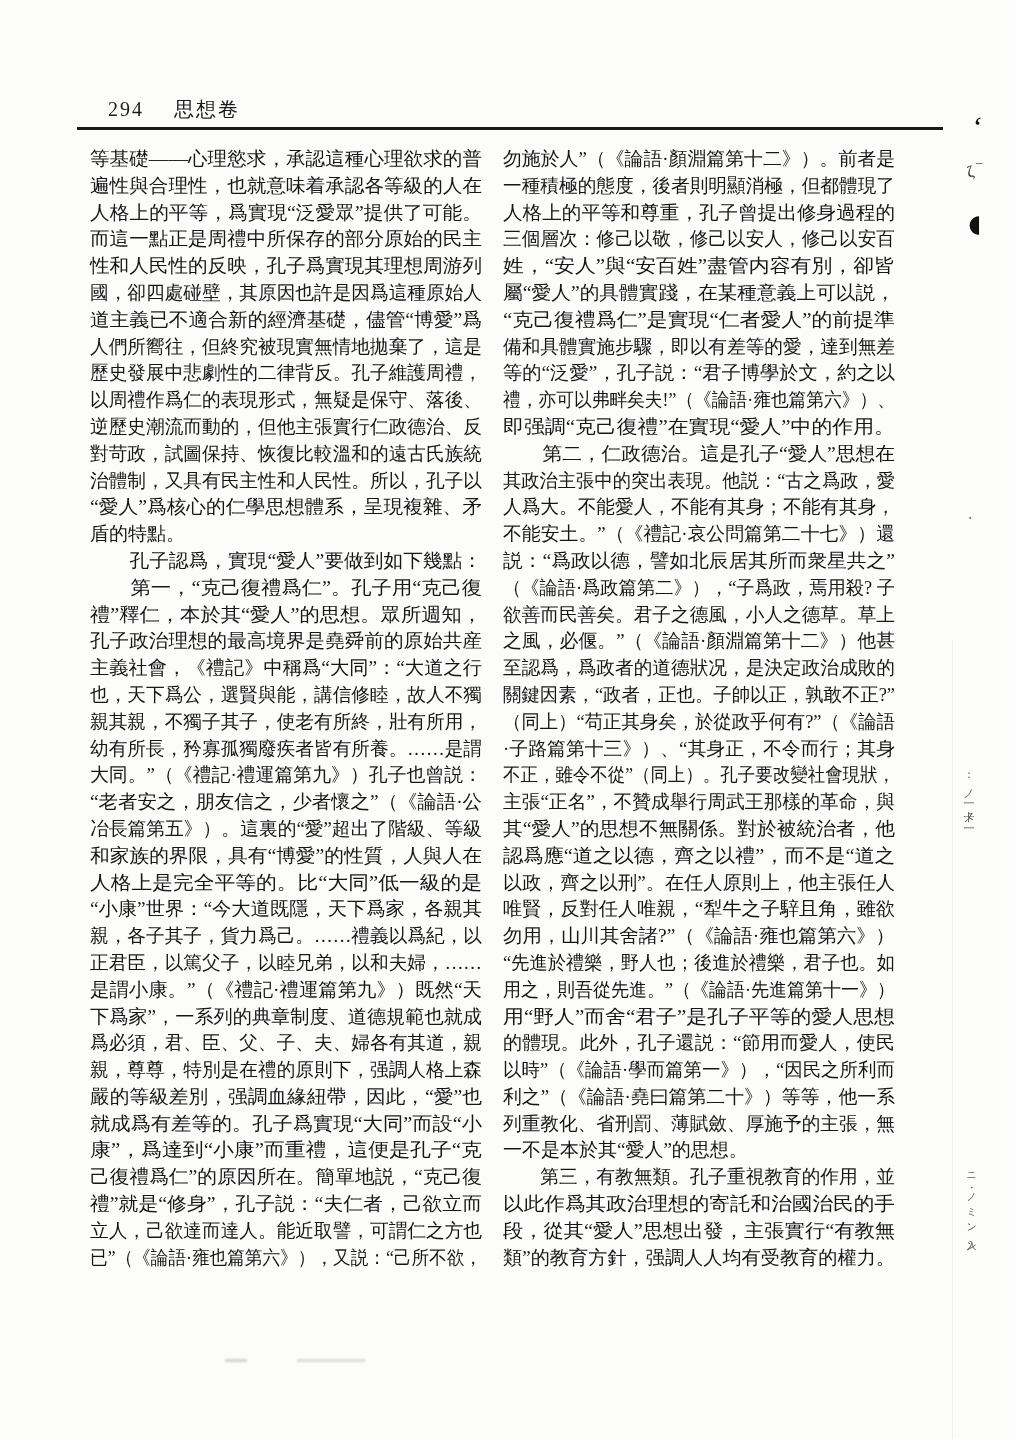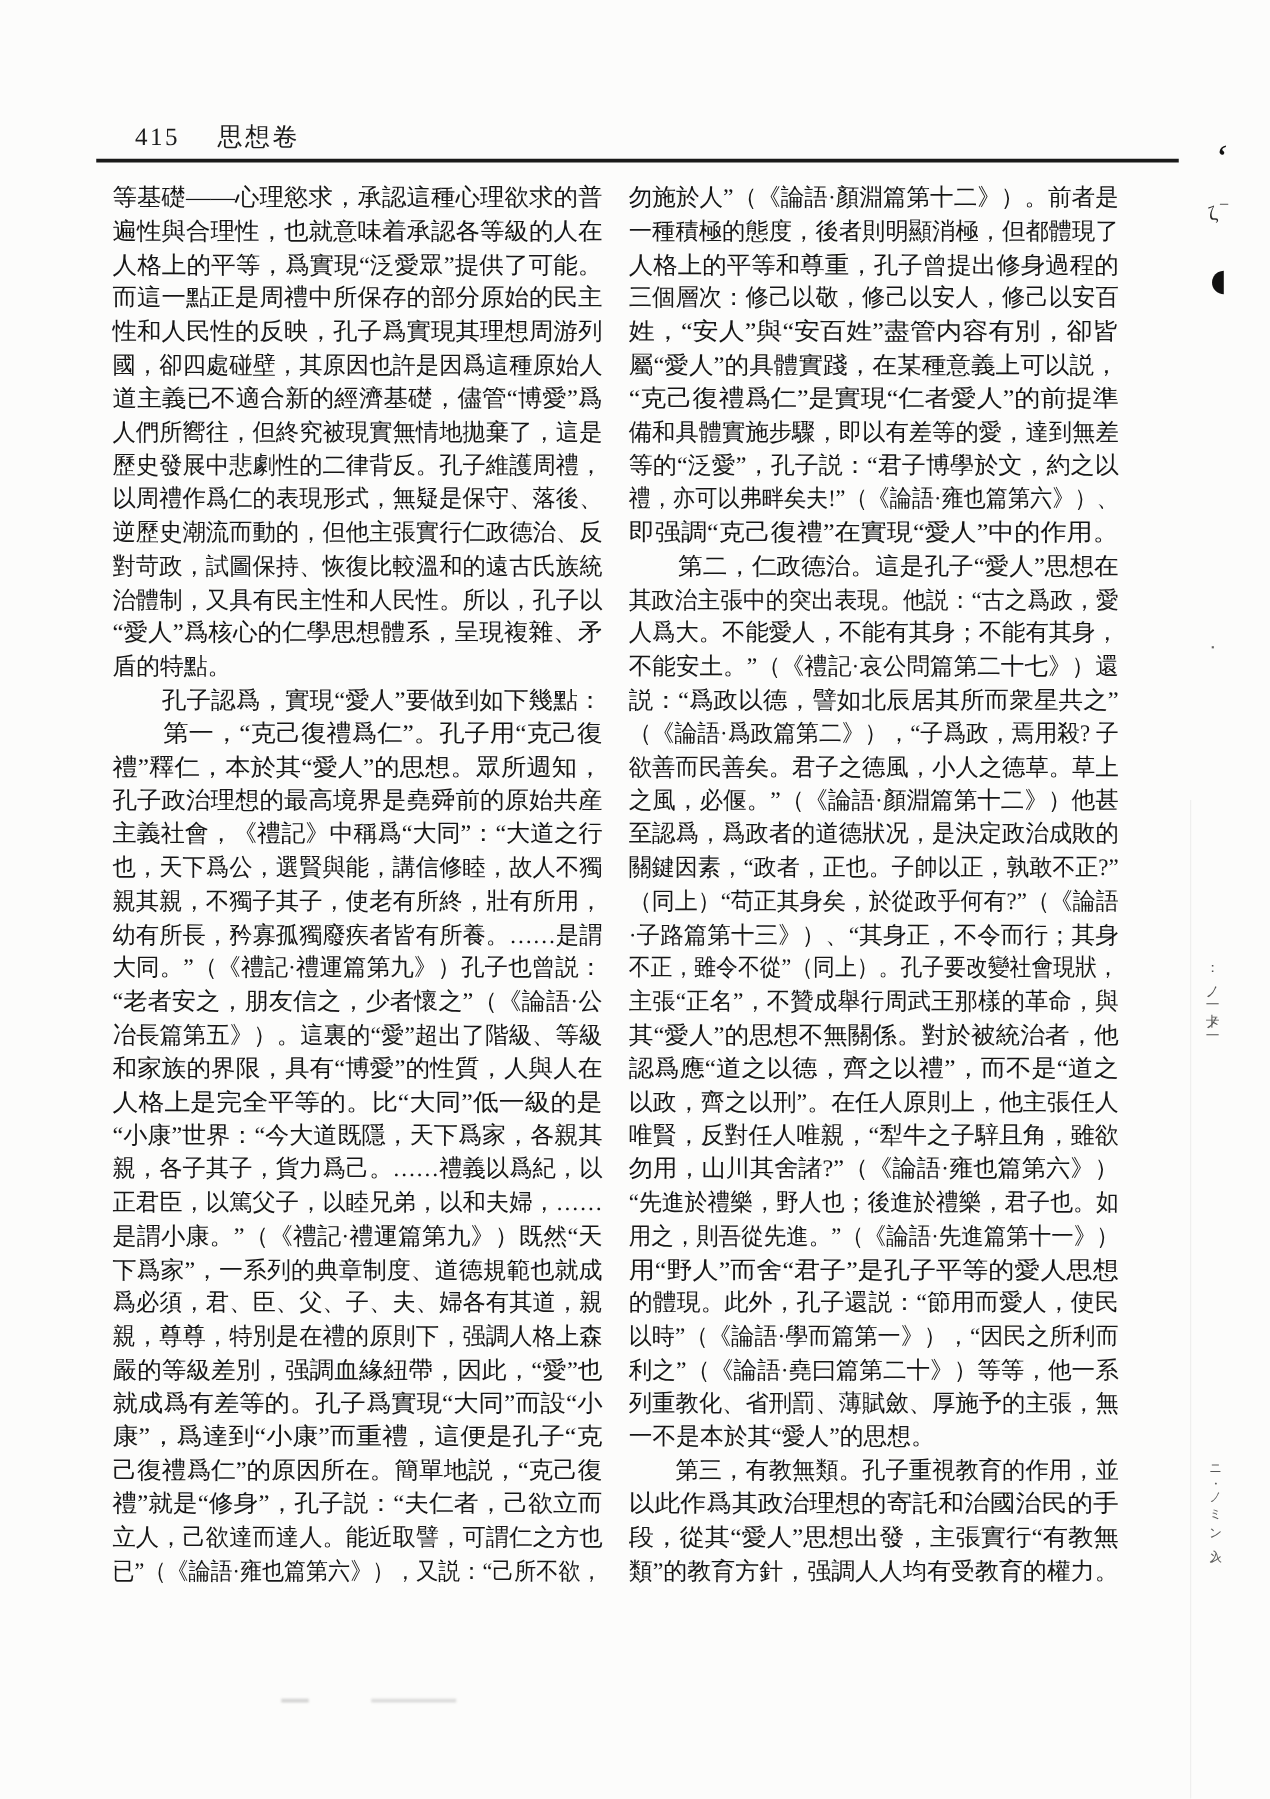--- a/index.html
+++ b/index.html
@@ -23,21 +23,21 @@
   .smudge{position:absolute;background:#8a8a8a;filter:blur(1px);}
   .smudge1{left:225px;top:1359px;width:22px;height:3px;opacity:0.35;}
   .smudge2{left:297px;top:1359px;width:68px;height:3px;opacity:0.28;}
 </style>
 </head>
 <body>
 
 <div class="page">
 
   <div class="header">
-    <span class="pgnum">415</span><span class="sect">思想卷</span>
+    <span class="pgnum">294</span><span class="sect">思想卷</span>
   </div>
 
   <div class="rule"></div>
 
   <div class="col col-right" id="col-right">
       <div class="line"><span style="transform: scaleX(0.992994);">勿施於人”（《論語·顏淵篇第十二》）。前者是</span></div>
       <div class="line"><span style="transform: scaleX(0.982456);">一種積極的態度，後者則明顯消極，但都體現了</span></div>
       <div class="line"><span style="transform: scaleX(1.03158);">人格上的平等和尊重，孔子曾提出修身過程的</span></div>
       <div class="line"><span style="transform: scaleX(0.982456);">三個層次：修己以敬，修己以安人，修己以安百</span></div>
       <div class="line"><span style="transform: scaleX(1.09886);">姓，“安人”與“安百姓”盡管内容有別，卻皆</span></div>

